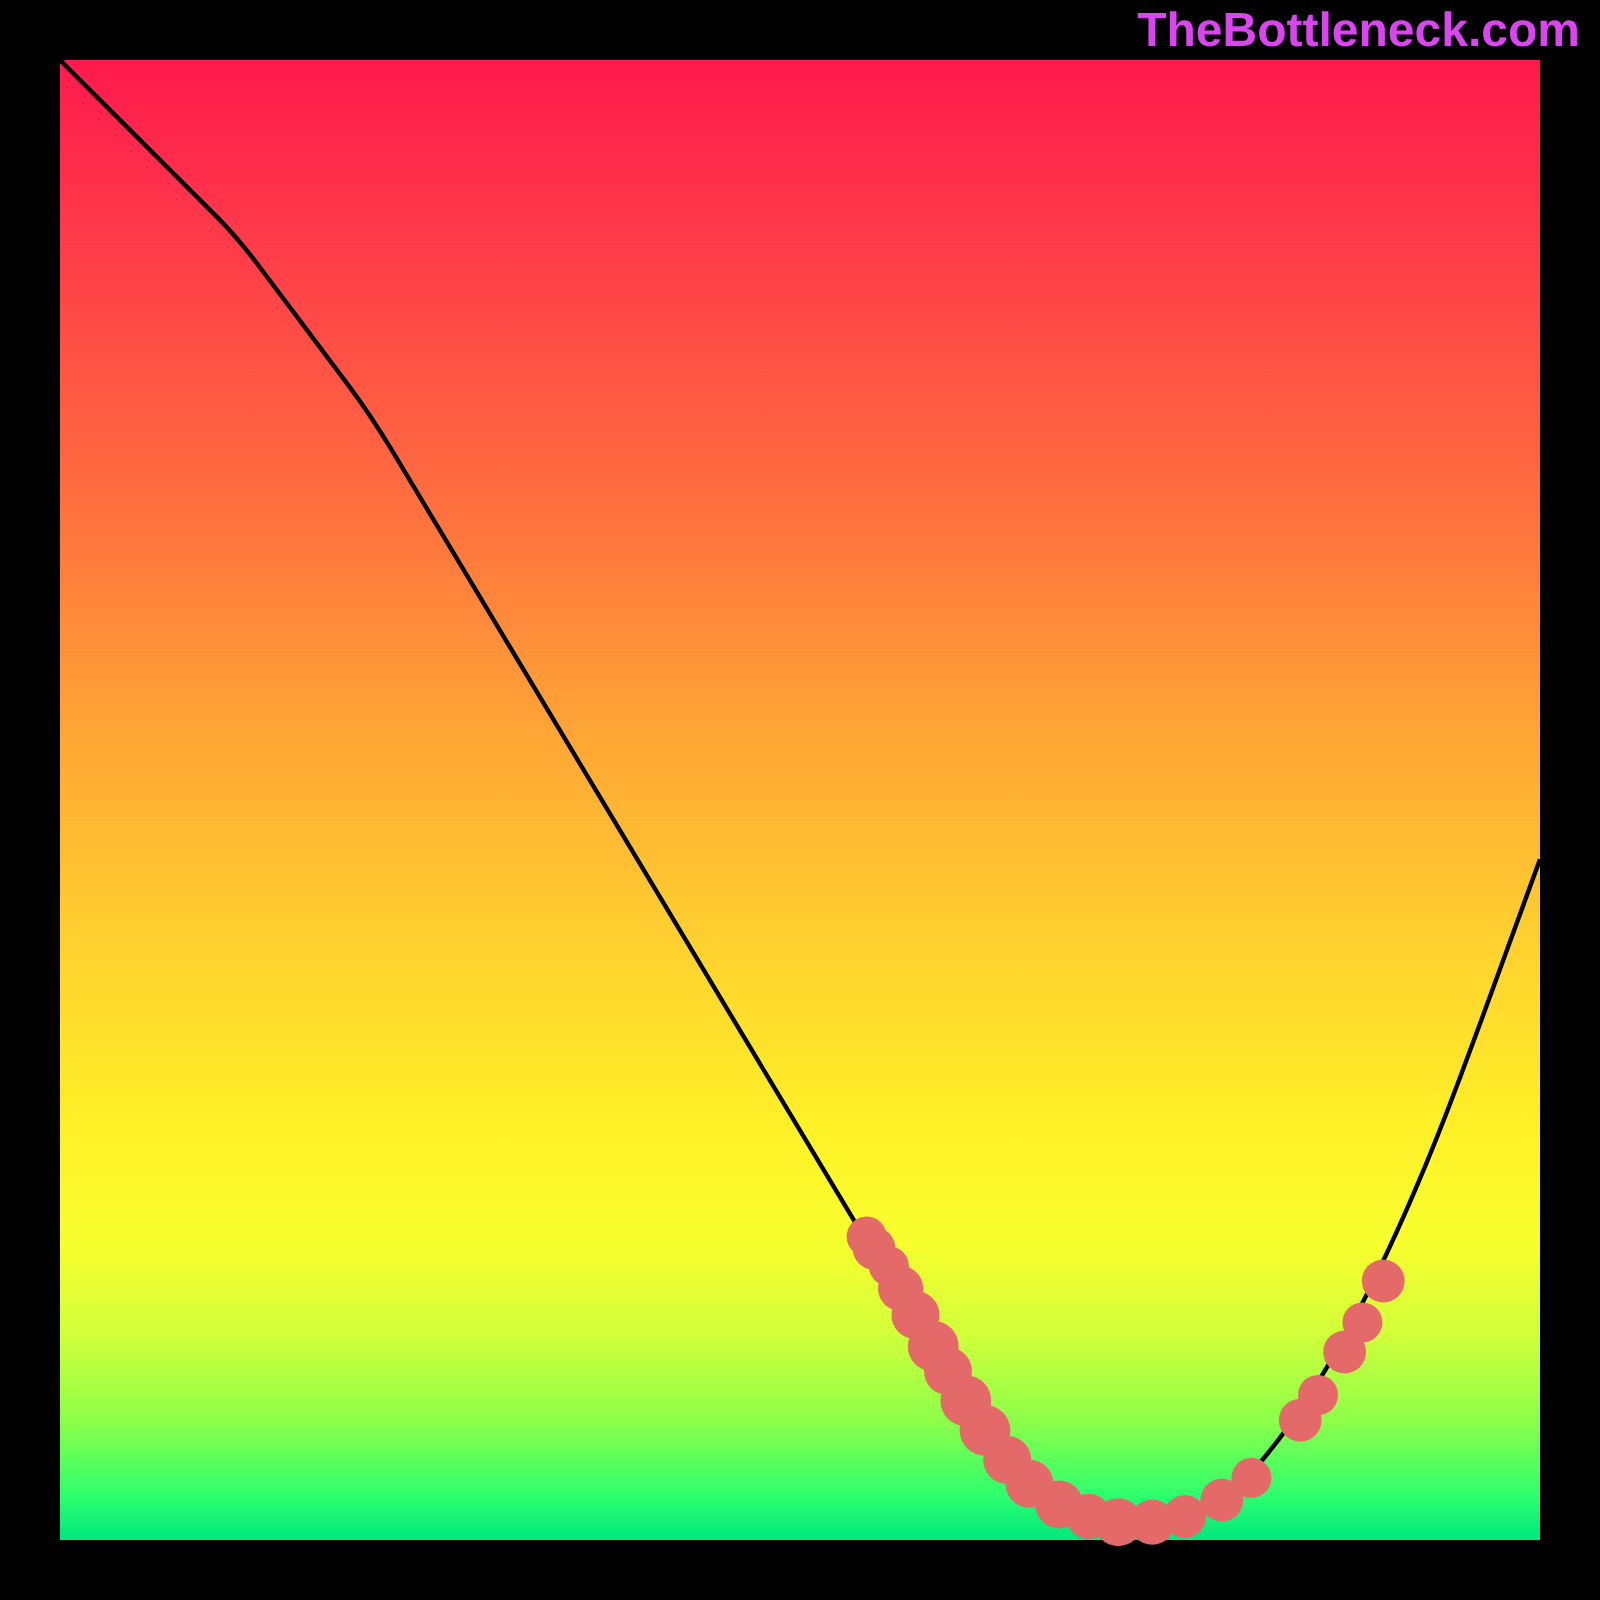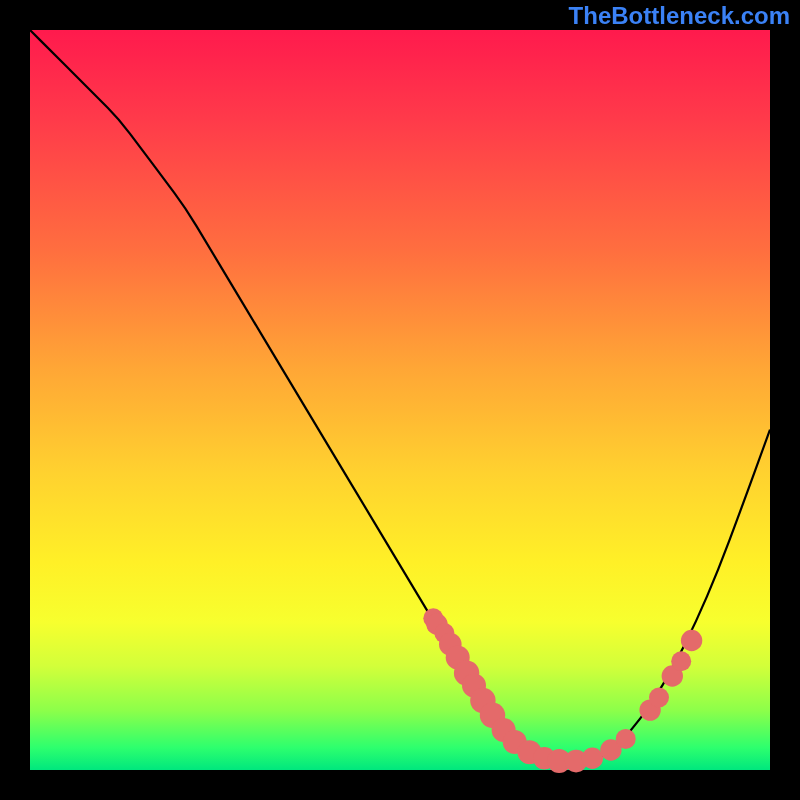--- a/index.html
+++ b/index.html
@@ -15,21 +15,21 @@
     width: 800px;
     height: 800px;
   }
   .watermark {
     position: absolute;
     top: 2px;
     right: 10px;
     font-family: Arial, Helvetica, sans-serif;
     font-size: 24px;
     font-weight: bold;
-    color: #3b82f6;
+    color: #d946ef;
     letter-spacing: 0px;
     z-index: 5;
   }
   .plot-area {
     position: absolute;
     left: 30px;
     top: 30px;
     width: 740px;
     height: 740px;
     

